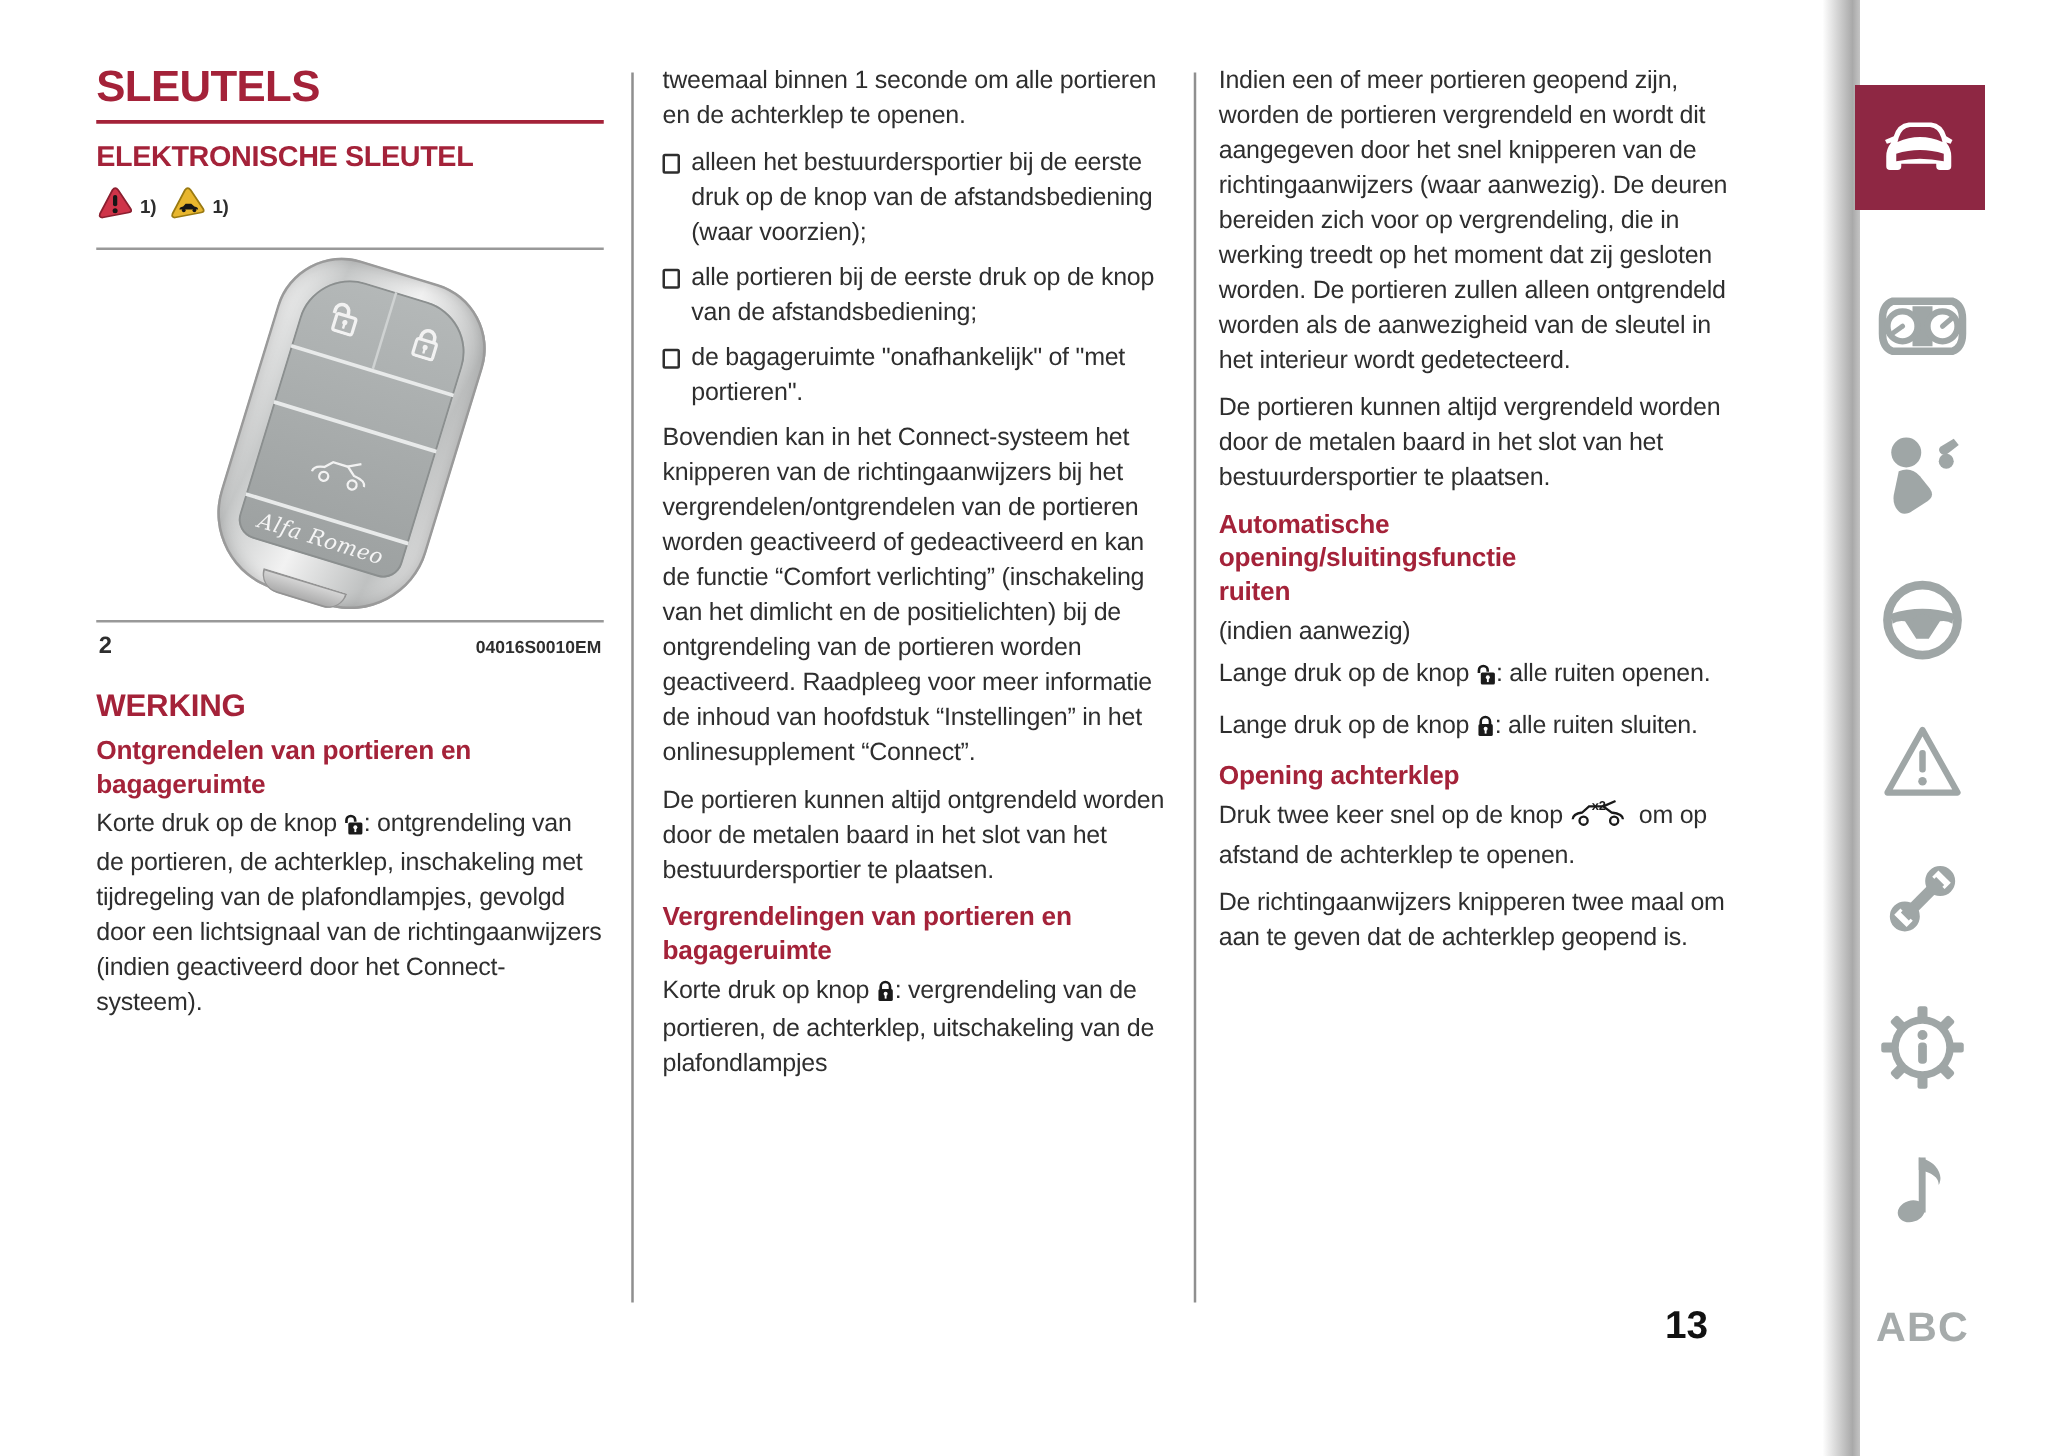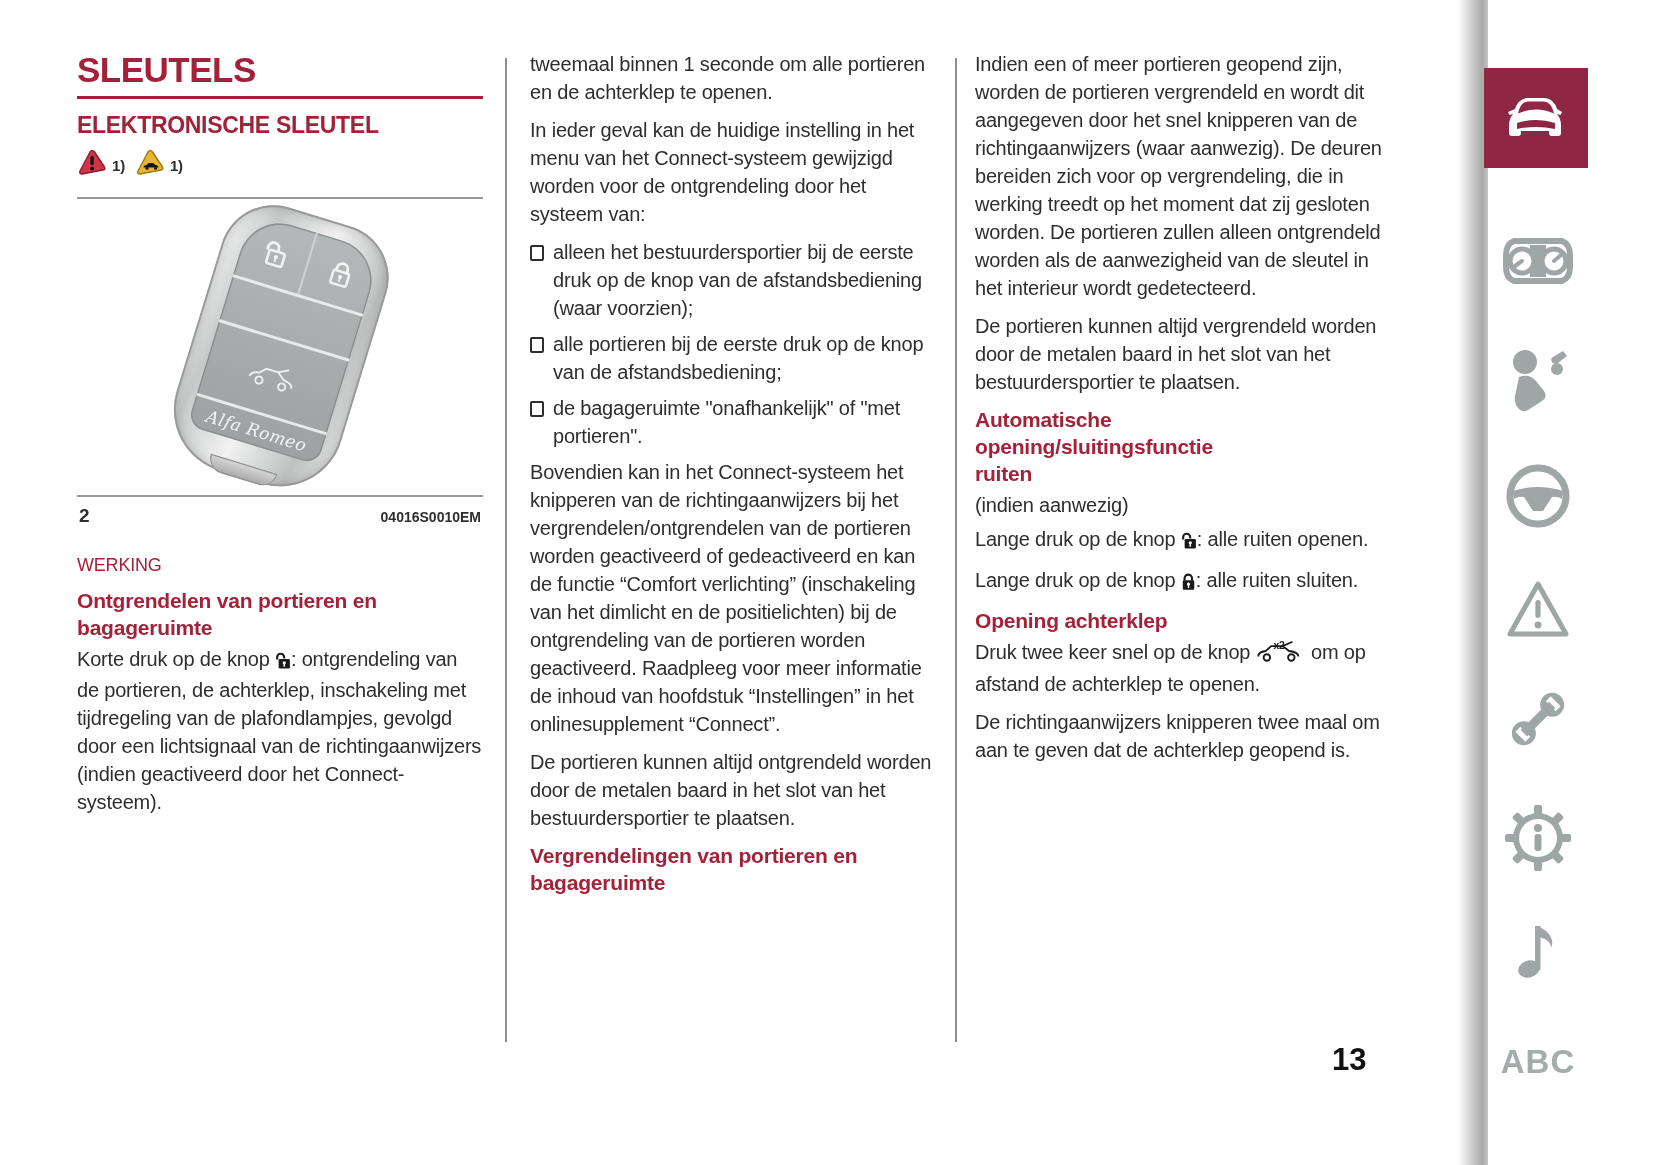--- a/index.html
+++ b/index.html
@@ -10,21 +10,21 @@
   #col1{left:77px;width:406px;}
   #col2{left:530px;width:404px;}
   #col3{left:975px;width:414px;}
   .vrule{position:absolute;top:58px;height:984px;width:2px;background:#8f8f8f;}
   .main-title{color:#a42239;font-size:35px;font-weight:800;letter-spacing:-0.5px;line-height:36px;margin:2px 0 0 0;}
   .title-rule{height:3px;background:#a42239;margin-top:8px;}
   .sub-title{color:#a42239;font-size:23px;font-weight:800;letter-spacing:-0.3px;margin-top:14px;line-height:25px;}
   .warn-row{display:flex;align-items:center;gap:10px;margin:10px 0 8px 0;}
   .warn-item{display:flex;align-items:center;gap:5px;}
   .warn-label{font-weight:bold;font-size:15px;}
-  .red-head{color:#a42239;font-size:18px;font-weight:400;margin:20px 0 2px 0;line-height:28px;}
+  .red-head{color:#a42239;font-size:25px;font-weight:700;margin:20px 0 2px 0;line-height:28px;}
   .red-sub{color:#a42239;font-size:21px;font-weight:800;line-height:27px;margin:8px 0 4px 0;}
   .bullet{display:flex;margin:0 0 8px 0;}
   .bullet .sq{flex:0 0 auto;width:10px;height:12px;border:2.4px solid #2e2e2e;border-radius:2px;margin:7px 9px 0 0;}
   .ic{display:inline-block;vertical-align:-3px;}
   
   .figure{margin-top:14px;border-top:2px solid #999;border-bottom:2px solid #999;height:296px;position:relative;background:#fff;}
   .figcap{display:flex;justify-content:space-between;align-items:baseline;padding:5px 2px 0 2px;}
   .fignum{font-weight:bold;font-size:19px;}
   .figcode{font-weight:bold;font-size:14px;letter-spacing:0;}
   .fob{position:absolute;left:50%;top:50%;width:172px;height:272px;transform:translate(-50%,-50%) rotate(17deg);
@@ -134,36 +134,41 @@
             <rect x="3.4" y="6.6" width="10.6" height="9" rx="1.2" fill="#1a1a1a"></rect>
             <circle cx="8.7" cy="10.2" r="1.5" fill="#fff"></circle>
             <rect x="8" y="10.8" width="1.4" height="3" fill="#fff"></rect>
           </svg></span><span>: ontgrendeling van de portieren, de achterklep, inschakeling met tijdregeling van de plafondlampjes, gevolgd door een lichtsignaal van de richtingaanwijzers (indien geactiveerd door het Connect-systeem).</span></p>
   </div>
 
   <div class="vrule" style="left:505px;"></div>
 
   <div class="col" id="col2">
     <p>tweemaal binnen 1 seconde om alle portieren en de achterklep te openen.</p>
-    <p>In ieder geval kan de huidige instelling in het menu van het Connect-systeem gewijzigd worden voor de ontgrendeling door het systeem van:</p>
     <div class="bullet">
         <span class="sq"></span>
         <span>alleen het bestuurdersportier bij de eerste druk op de knop van de afstandsbediening (waar voorzien);</span>
       </div>
     <div class="bullet">
         <span class="sq"></span>
         <span>alle portieren bij de eerste druk op de knop van de afstandsbediening;</span>
       </div>
     <div class="bullet">
         <span class="sq"></span>
         <span>de bagageruimte "onafhankelijk" of "met portieren".</span>
       </div>
     <p>Bovendien kan in het Connect-systeem het knipperen van de richtingaanwijzers bij het vergrendelen/ontgrendelen van de portieren worden geactiveerd of gedeactiveerd en kan de functie “Comfort verlichting” (inschakeling van het dimlicht en de positielichten) bij de ontgrendeling van de portieren worden geactiveerd. Raadpleeg voor meer informatie de inhoud van hoofdstuk “Instellingen” in het onlinesupplement “Connect”.</p>
     <p>De portieren kunnen altijd ontgrendeld worden door de metalen baard in het slot van het bestuurdersportier te plaatsen.</p>
     <div class="red-sub">Vergrendelingen van portieren en bagageruimte</div>
+    <p><span>Korte druk op knop </span><span class="ic"><svg width="15" height="17" viewBox="0 0 14 16">
+            <path d="M3.3 7 V5 a3.4 3.4 0 0 1 7 0 V7" fill="none" stroke="#1a1a1a" stroke-width="2"></path>
+            <rect x="1.6" y="6.8" width="10.8" height="9" rx="1.2" fill="#1a1a1a"></rect>
+            <circle cx="7" cy="10.4" r="1.5" fill="#fff"></circle>
+            <rect x="6.3" y="11" width="1.4" height="3" fill="#fff"></rect>
+          </svg></span><span>: vergrendeling van de portieren, de achterklep, uitschakeling van de plafondlampjes</span></p>
   </div>
 
   <div class="vrule" style="left:955px;"></div>
 
   <div class="col" id="col3">
     <p>Indien een of meer portieren geopend zijn, worden de portieren vergrendeld en wordt dit aangegeven door het snel knipperen van de richtingaanwijzers (waar aanwezig). De deuren bereiden zich voor op vergrendeling, die in werking treedt op het moment dat zij gesloten worden. De portieren zullen alleen ontgrendeld worden als de aanwezigheid van de sleutel in het interieur wordt gedetecteerd.</p>
     <p>De portieren kunnen altijd vergrendeld worden door de metalen baard in het slot van het bestuurdersportier te plaatsen.</p>
     <div class="red-sub" style="width:290px;">Automatische opening/sluitingsfunctie ruiten</div>
     <p style="margin-bottom:6px;">(indien aanwezig)</p>
     <p><span>Lange druk op de knop </span><span class="ic"><svg width="16" height="17" viewBox="0 0 15 16">

